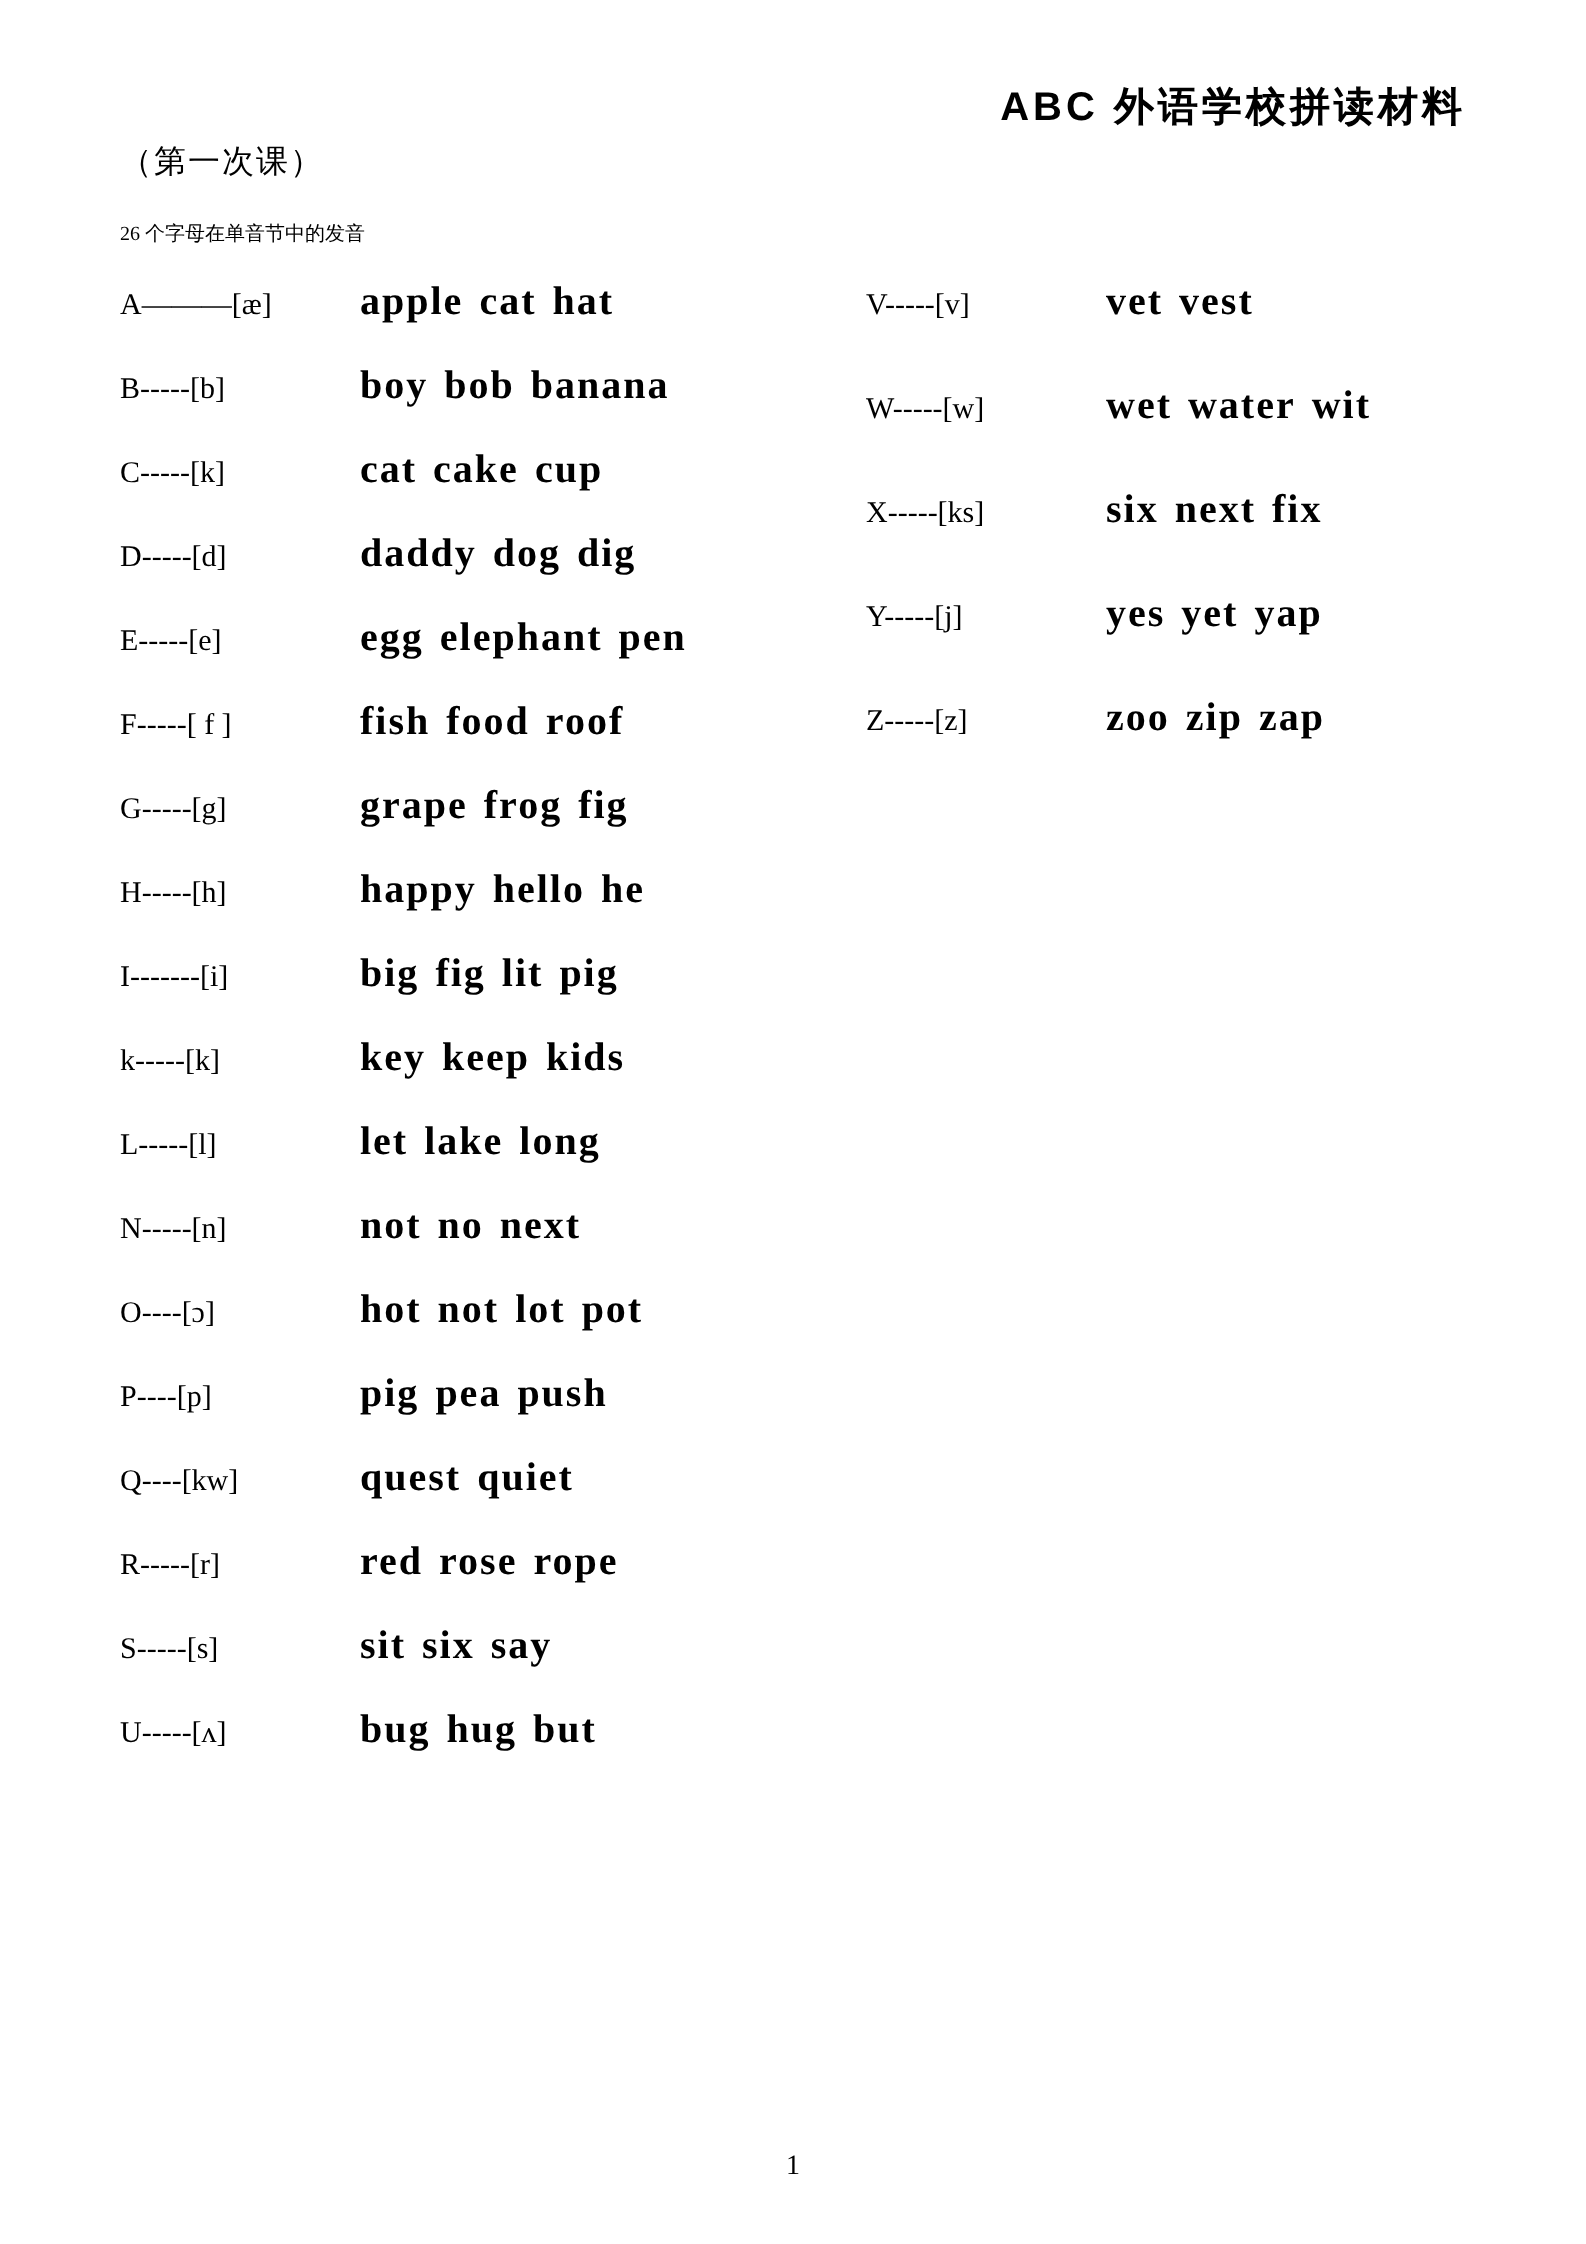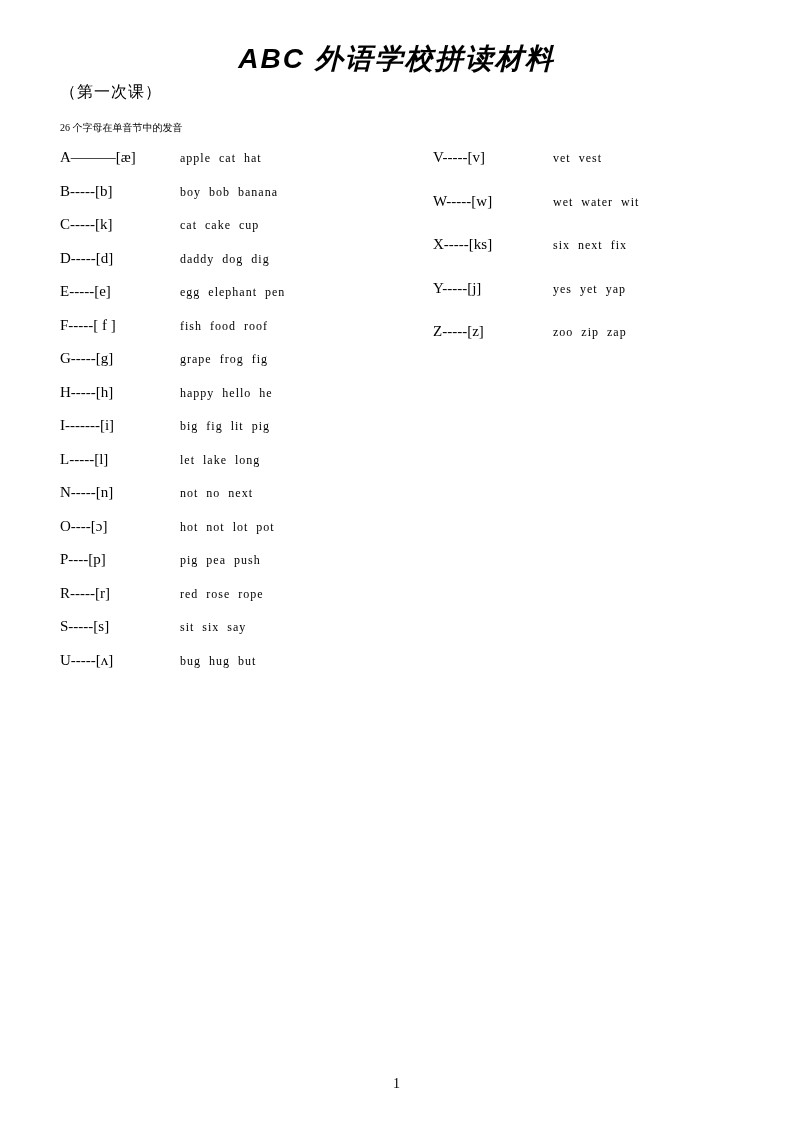--- a/index.html
+++ b/index.html
@@ -10,27 +10,26 @@
     body {
       background: #fff;
       font-family: "SimSun", "宋体", serif;
       width: 793px;
       min-height: 1122px;
       position: relative;
       padding: 40px 60px 60px 60px;
       color: #000;
     }
     .page-title {
-      text-align: center;
-      font-size: 28px;
+      text-align: right;
+      font-size: 20px;
       font-weight: bold;
       letter-spacing: 2px;
       margin-bottom: 4px;
       font-family: "SimHei", "黑体", sans-serif;
-      font-style: italic;
     }
     .page-subtitle {
       text-align: left;
       font-size: 16px;
       margin-bottom: 18px;
       letter-spacing: 1px;
     }
     .section-heading {
       font-size: 10px;
       margin-bottom: 10px;
@@ -55,22 +54,23 @@
       font-size: 16px;
       line-height: 1.7;
     }
     .letter-phonetic {
       min-width: 120px;
       font-size: 15px;
       font-family: "Times New Roman", serif;
     }
     .letter-words {
       font-family: "Times New Roman", serif;
-      font-size: 12px;
+      font-size: 20px;
       letter-spacing: 1px;
+      font-weight: bold;
     }
     .letter-words span {
       margin-right: 8px;
     }
     .page-number {
       text-align: center;
       position: absolute;
       bottom: 30px;
       left: 0;
       right: 0;
@@ -119,34 +119,42 @@
       </div>
       <div class="letter-row">
         <span class="letter-phonetic">H-----[h]</span>
         <span class="letter-words"><span>happy</span><span>hello</span><span>he</span></span>
       </div>
       <div class="letter-row">
         <span class="letter-phonetic">I-------[i]</span>
         <span class="letter-words"><span>big</span><span>fig</span><span>lit</span><span>pig</span></span>
       </div>
       <div class="letter-row">
+        <span class="letter-phonetic">k-----[k]</span>
+        <span class="letter-words"><span>key</span><span>keep</span><span>kids</span></span>
+      </div>
+      <div class="letter-row">
         <span class="letter-phonetic">L-----[l]</span>
         <span class="letter-words"><span>let</span><span>lake</span><span>long</span></span>
       </div>
       <div class="letter-row">
         <span class="letter-phonetic">N-----[n]</span>
         <span class="letter-words"><span>not</span><span>no</span><span>next</span></span>
       </div>
       <div class="letter-row">
         <span class="letter-phonetic">O----[ɔ]</span>
         <span class="letter-words"><span>hot</span><span>not</span><span>lot</span><span>pot</span></span>
       </div>
       <div class="letter-row">
         <span class="letter-phonetic">P----[p]</span>
         <span class="letter-words"><span>pig</span><span>pea</span><span>push</span></span>
+      </div>
+      <div class="letter-row">
+        <span class="letter-phonetic">Q----[kw]</span>
+        <span class="letter-words"><span>quest</span><span>quiet</span></span>
       </div>
       <div class="letter-row">
         <span class="letter-phonetic">R-----[r]</span>
         <span class="letter-words"><span>red</span><span>rose</span><span>rope</span></span>
       </div>
       <div class="letter-row">
         <span class="letter-phonetic">S-----[s]</span>
         <span class="letter-words"><span>sit</span><span>six</span><span>say</span></span>
       </div>
       <div class="letter-row">

